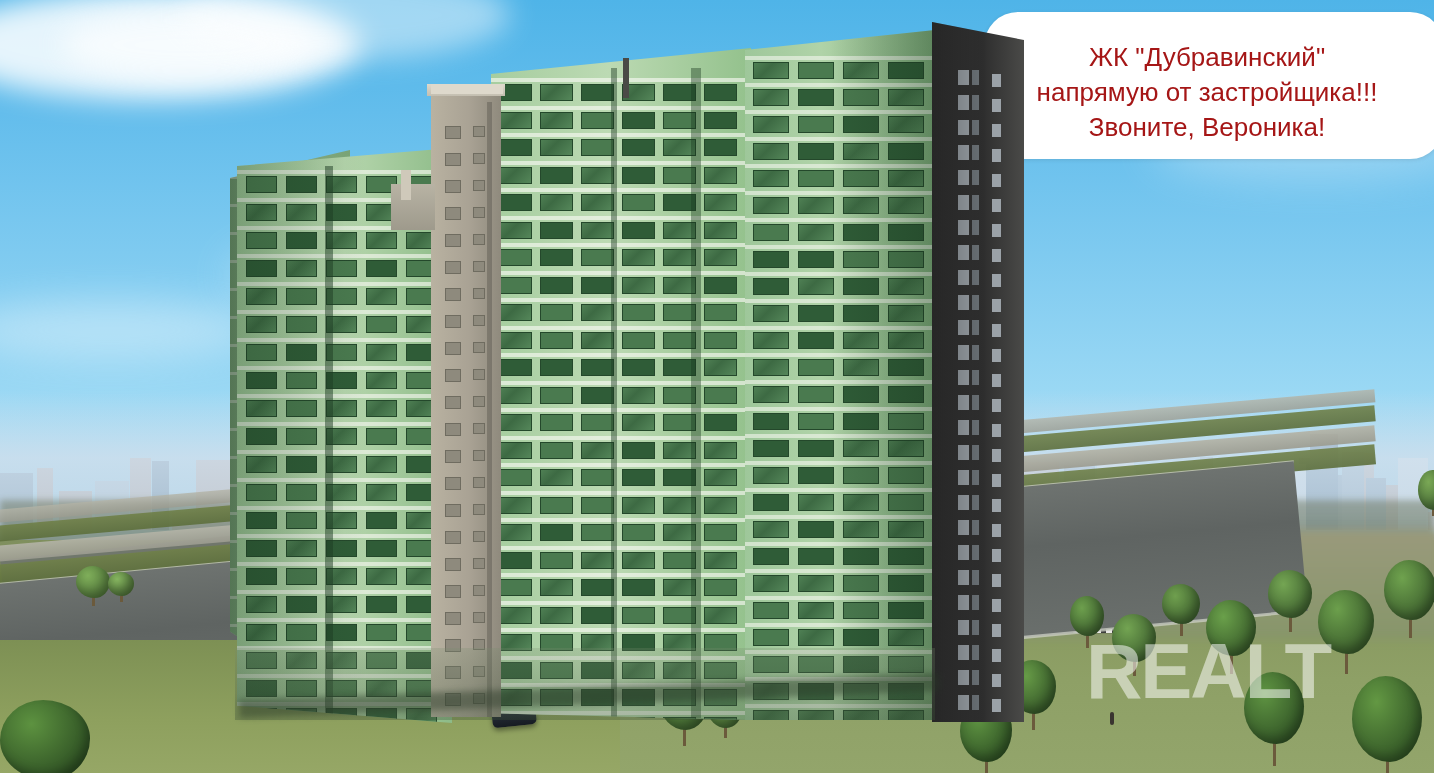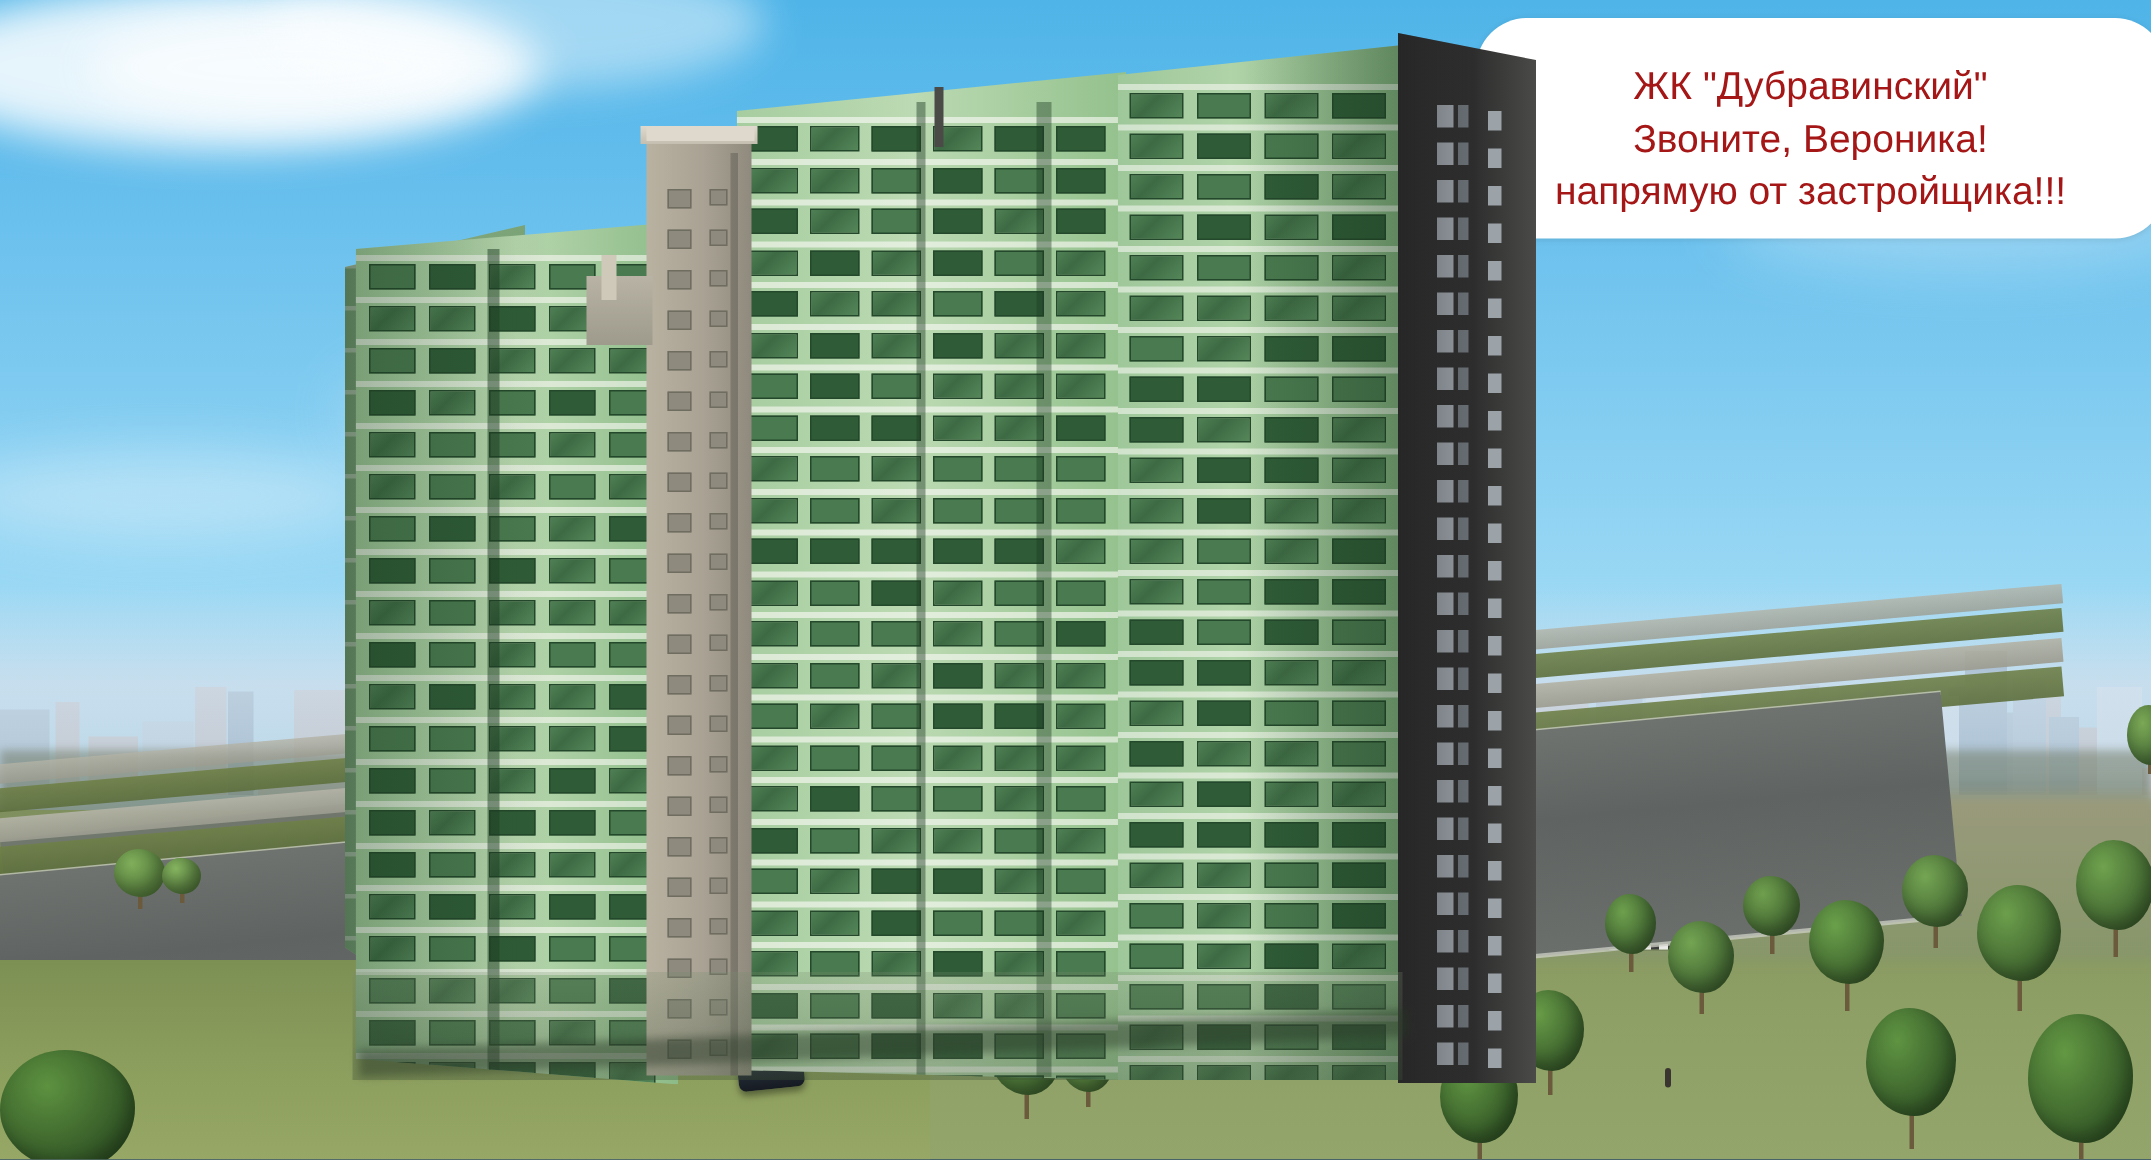--- a/index.html
+++ b/index.html
@@ -969,19 +969,20 @@
     <div>Стадия строительства</div>
     <div>Срок сдачи</div>
     <div>На какую сторону выходят окна</div>
     <div>Расположение квартиры</div>
     <div>Отвечу на все важные вопросы</div>
   </div>
 
   <div id="callout">
     <div class="ct">
       <div>ЖК "Дубравинский"</div>
+      <div>напрямую от застройщика!!!</div>
       <div>Звоните, Вероника!</div>
-      <div>напрямую от застройщика!!!</div>
     </div>
   </div>
 
+  <div id="watermark">REALT</div>
 
 </div>
 
 </body></html>

